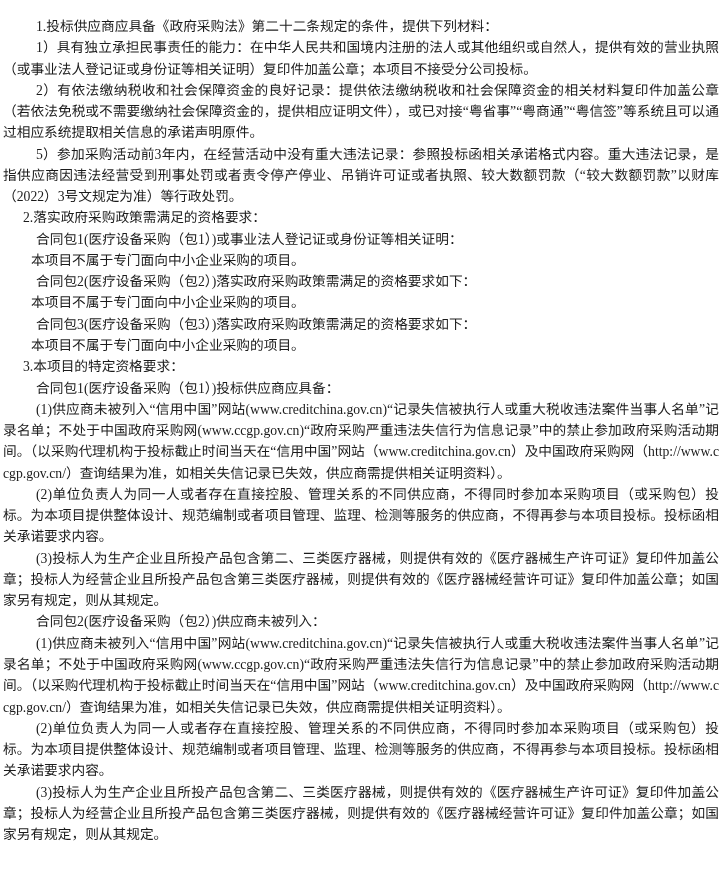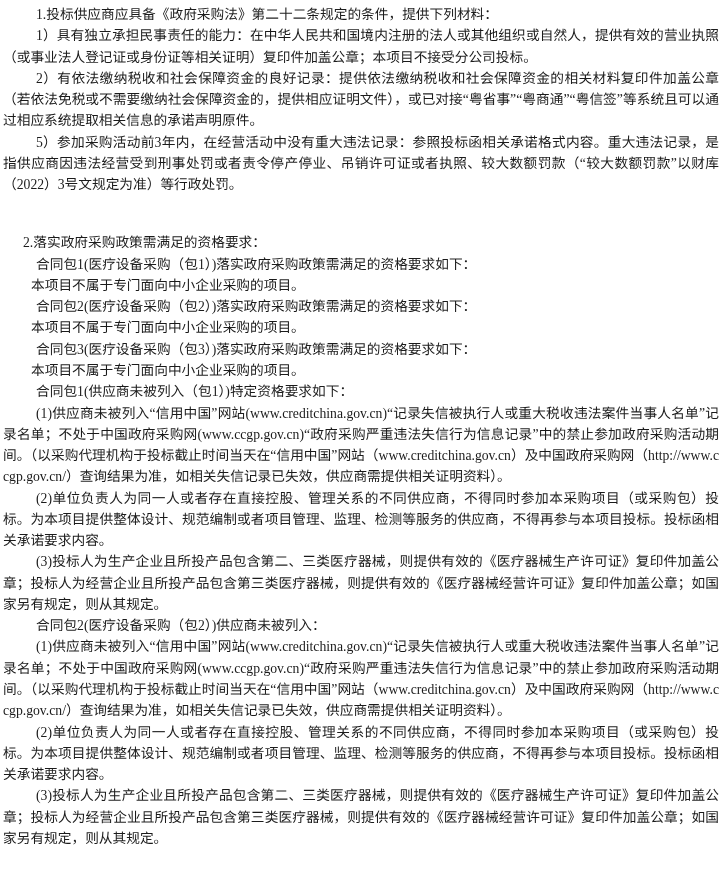--- a/index.html
+++ b/index.html
@@ -9,56 +9,57 @@
   }
   body {
     width: 723px;
     height: 872px;
     overflow: hidden;
   }
   .page {
     box-sizing: border-box;
     width: 723px;
     height: 872px;
-    padding: 4px 4px 0 3px;
+    padding: 16px 4px 0 3px;
     background: #ffffff;
     font-family: "Liberation Serif", "DejaVu Serif", serif;
     font-size: 13.7px;
     line-height: 21.27px;
     color: #1b1b1b;
     text-align: justify;
     overflow: hidden;
   }
   .para {
     margin: 0;
     padding: 0;
     word-break: break-all;
   }
   
-  .indent-section { text-indent: 20px; margin-top: 37px; }  
+  .indent-section { text-indent: 20px; }  
   .indent-item    { text-indent: 33px; }  
   .indent-pkg     { text-indent: 33px; }  
   .indent-note    { text-indent: 28px; }  
 </style>
 </head>
 <body>
 
 <div class="page" style="background: rgb(255, 255, 255); color: rgb(27, 27, 27);">
     <p class="para indent-item">1.投标供应商应具备《政府采购法》第二十二条规定的条件，提供下列材料：</p>
     <p class="para indent-item">1）具有独立承担民事责任的能力：在中华人民共和国境内注册的法人或其他组织或自然人，提供有效的营业执照（或事业法人登记证或身份证等相关证明）复印件加盖公章；本项目不接受分公司投标。</p>
     <p class="para indent-item">2）有依法缴纳税收和社会保障资金的良好记录：提供依法缴纳税收和社会保障资金的相关材料复印件加盖公章（若依法免税或不需要缴纳社会保障资金的，提供相应证明文件），或已对接“粤省事”“粤商通”“粤信签”等系统且可以通过相应系统提取相关信息的承诺声明原件。</p>
     <p class="para indent-item">5）参加采购活动前3年内，在经营活动中没有重大违法记录：参照投标函相关承诺格式内容。重大违法记录，是指供应商因违法经营受到刑事处罚或者责令停产停业、吊销许可证或者执照、较大数额罚款（“较大数额罚款”以财库（2022）3号文规定为准）等行政处罚。</p>
     <p class="para indent-section">2.落实政府采购政策需满足的资格要求：</p>
-    <p class="para indent-pkg">合同包1(医疗设备采购（包1）)落实政府采购政策需满足的资格要求如下：</p>
+    <p class="para indent-pkg">合同包1(医疗设备采购（包1）)或事业法人登记证或身份证等相关证明：</p>
     <p class="para indent-note">本项目不属于专门面向中小企业采购的项目。</p>
     <p class="para indent-pkg">合同包2(医疗设备采购（包2）)落实政府采购政策需满足的资格要求如下：</p>
     <p class="para indent-note">本项目不属于专门面向中小企业采购的项目。</p>
     <p class="para indent-pkg">合同包3(医疗设备采购（包3）)落实政府采购政策需满足的资格要求如下：</p>
     <p class="para indent-note">本项目不属于专门面向中小企业采购的项目。</p>
-    <p class="para indent-pkg">合同包1(供应商未被列入（包1）)特定资格要求如下：</p>
+    <p class="para indent-section">3.本项目的特定资格要求：</p>
+    <p class="para indent-pkg">合同包1(医疗设备采购（包1）)投标供应商应具备：</p>
     <p class="para indent-item">(1)供应商未被列入“信用中国”网站(www.creditchina.gov.cn)“记录失信被执行人或重大税收违法案件当事人名单”记录名单；不处于中国政府采购网(www.ccgp.gov.cn)“政府采购严重违法失信行为信息记录”中的禁止参加政府采购活动期间。（以采购代理机构于投标截止时间当天在“信用中国”网站（www.creditchina.gov.cn）及中国政府采购网（http://www.ccgp.gov.cn/）查询结果为准，如相关失信记录已失效，供应商需提供相关证明资料）。</p>
     <p class="para indent-item">(2)单位负责人为同一人或者存在直接控股、管理关系的不同供应商，不得同时参加本采购项目（或采购包）投标。为本项目提供整体设计、规范编制或者项目管理、监理、检测等服务的供应商，不得再参与本项目投标。投标函相关承诺要求内容。</p>
     <p class="para indent-item">(3)投标人为生产企业且所投产品包含第二、三类医疗器械，则提供有效的《医疗器械生产许可证》复印件加盖公章；投标人为经营企业且所投产品包含第三类医疗器械，则提供有效的《医疗器械经营许可证》复印件加盖公章；如国家另有规定，则从其规定。</p>
     <p class="para indent-pkg">合同包2(医疗设备采购（包2）)供应商未被列入：</p>
     <p class="para indent-item">(1)供应商未被列入“信用中国”网站(www.creditchina.gov.cn)“记录失信被执行人或重大税收违法案件当事人名单”记录名单；不处于中国政府采购网(www.ccgp.gov.cn)“政府采购严重违法失信行为信息记录”中的禁止参加政府采购活动期间。（以采购代理机构于投标截止时间当天在“信用中国”网站（www.creditchina.gov.cn）及中国政府采购网（http://www.ccgp.gov.cn/）查询结果为准，如相关失信记录已失效，供应商需提供相关证明资料）。</p>
     <p class="para indent-item">(2)单位负责人为同一人或者存在直接控股、管理关系的不同供应商，不得同时参加本采购项目（或采购包）投标。为本项目提供整体设计、规范编制或者项目管理、监理、检测等服务的供应商，不得再参与本项目投标。投标函相关承诺要求内容。</p>
     <p class="para indent-item">(3)投标人为生产企业且所投产品包含第二、三类医疗器械，则提供有效的《医疗器械生产许可证》复印件加盖公章；投标人为经营企业且所投产品包含第三类医疗器械，则提供有效的《医疗器械经营许可证》复印件加盖公章；如国家另有规定，则从其规定。</p>
   </div>
 
 </body></html>

